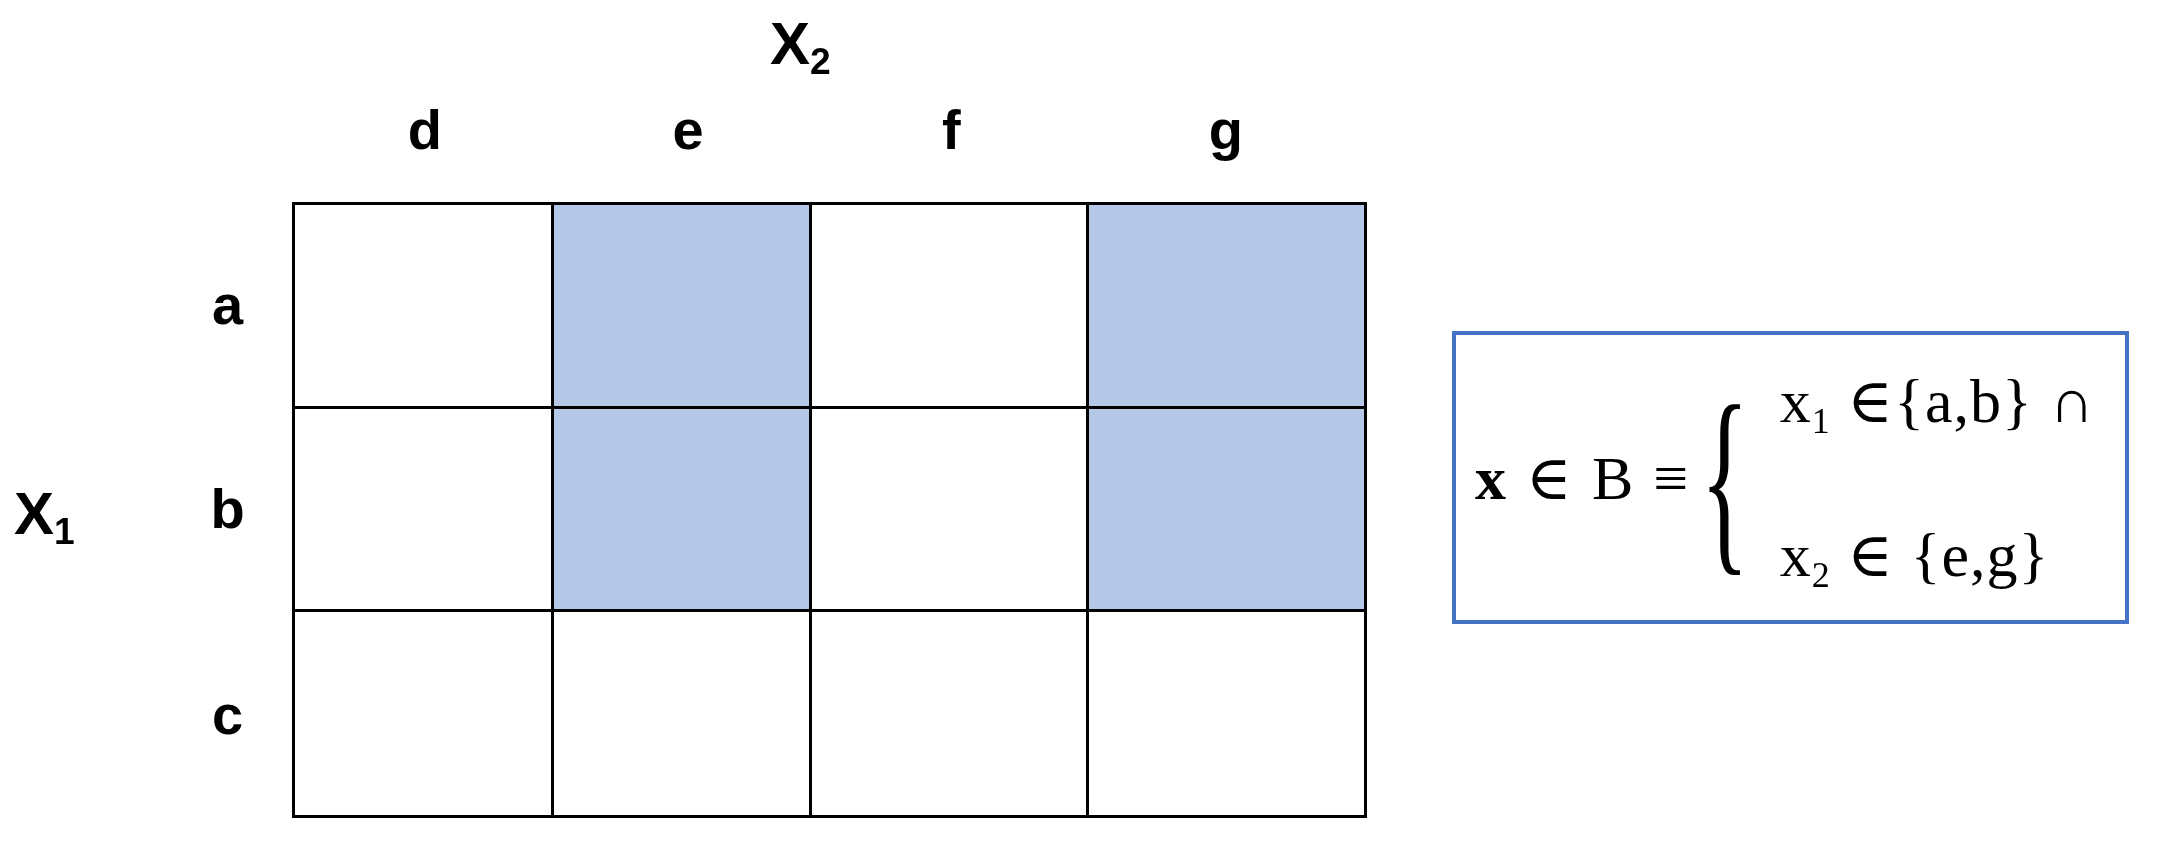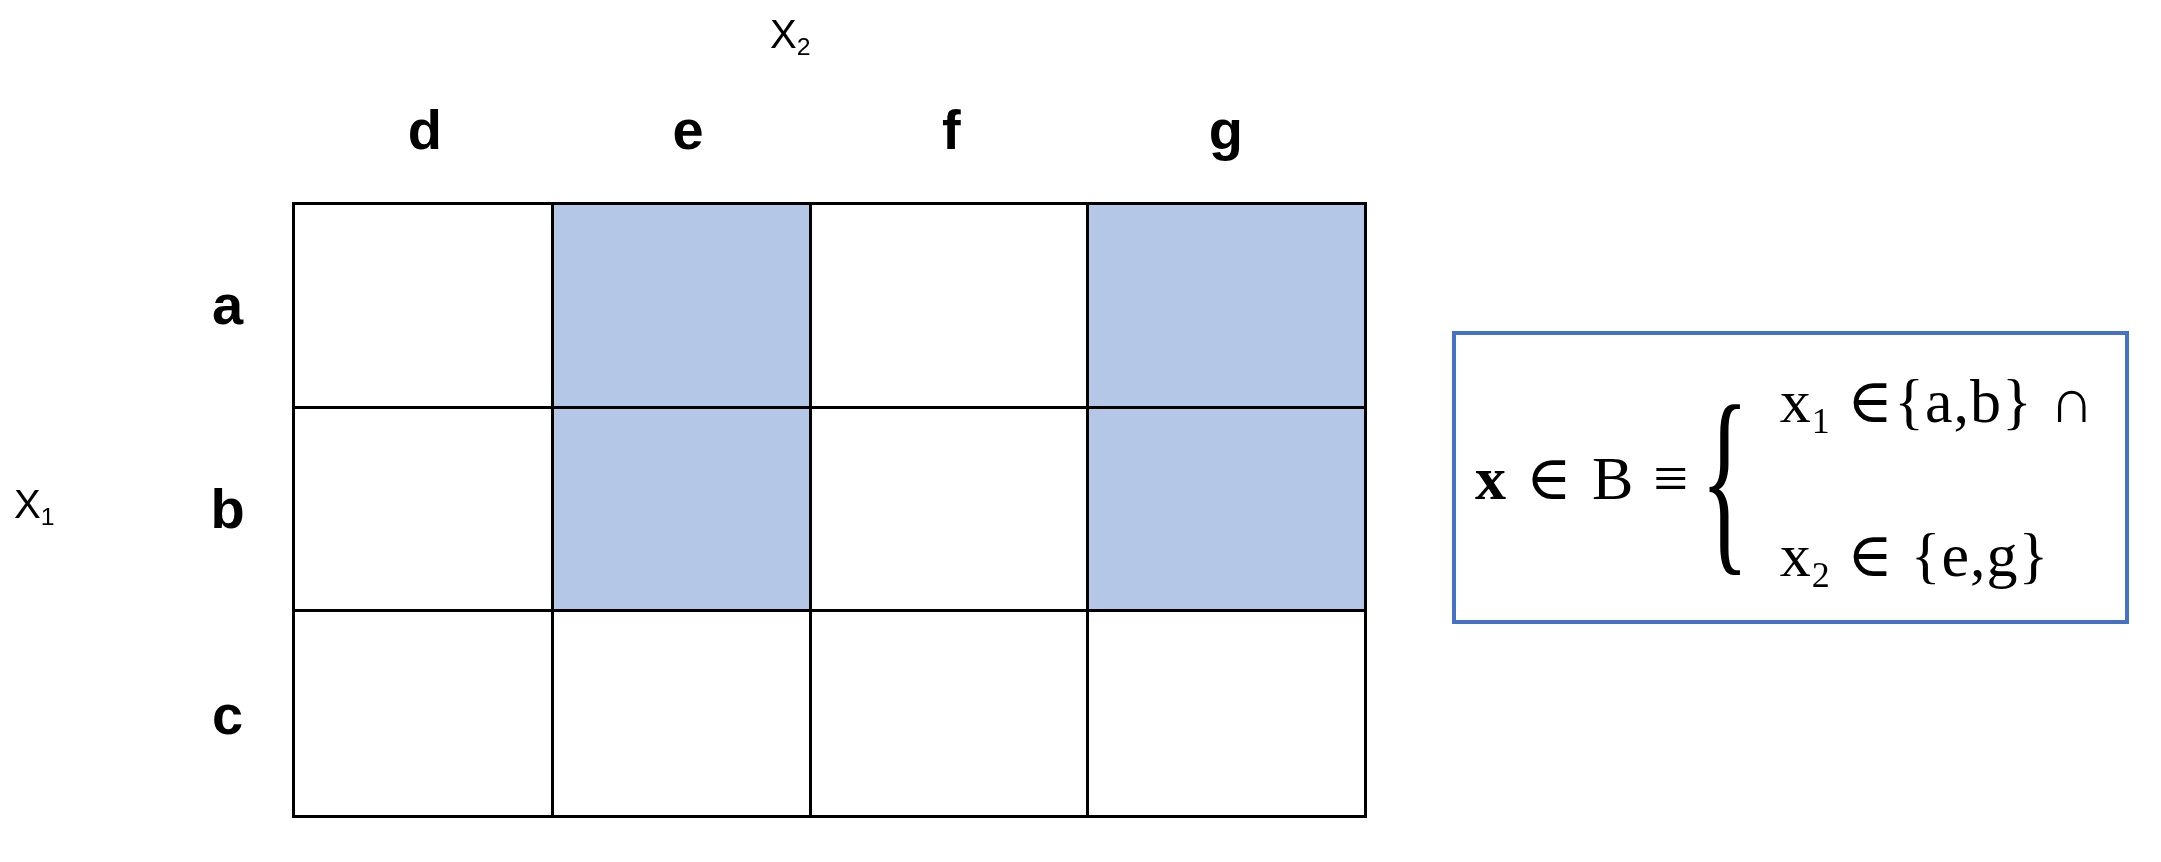--- a/index.html
+++ b/index.html
@@ -8,21 +8,21 @@
     width:2161px;height:862px;
     background:var(--bg,#fff);
     font-family:"Liberation Sans", sans-serif;
     color:var(--text,#000);
     overflow:hidden;
   }
 
   
   .axis-title{
     position:absolute;
-    font-size:40px;font-weight:normal;line-height:1;
+    font-size:60px;font-weight:bold;line-height:1;
     white-space:nowrap;
   }
   .axis-title sub{font-size:0.62em;line-height:0;vertical-align:-0.28em;}
   #x2-title{left:770px;top:14px;}
   #x1-title{left:14px;top:484px;}
 
   
   #col-labels{
     position:absolute;left:292px;top:90px;width:1075px;height:80px;
     display:flex;align-items:center;

